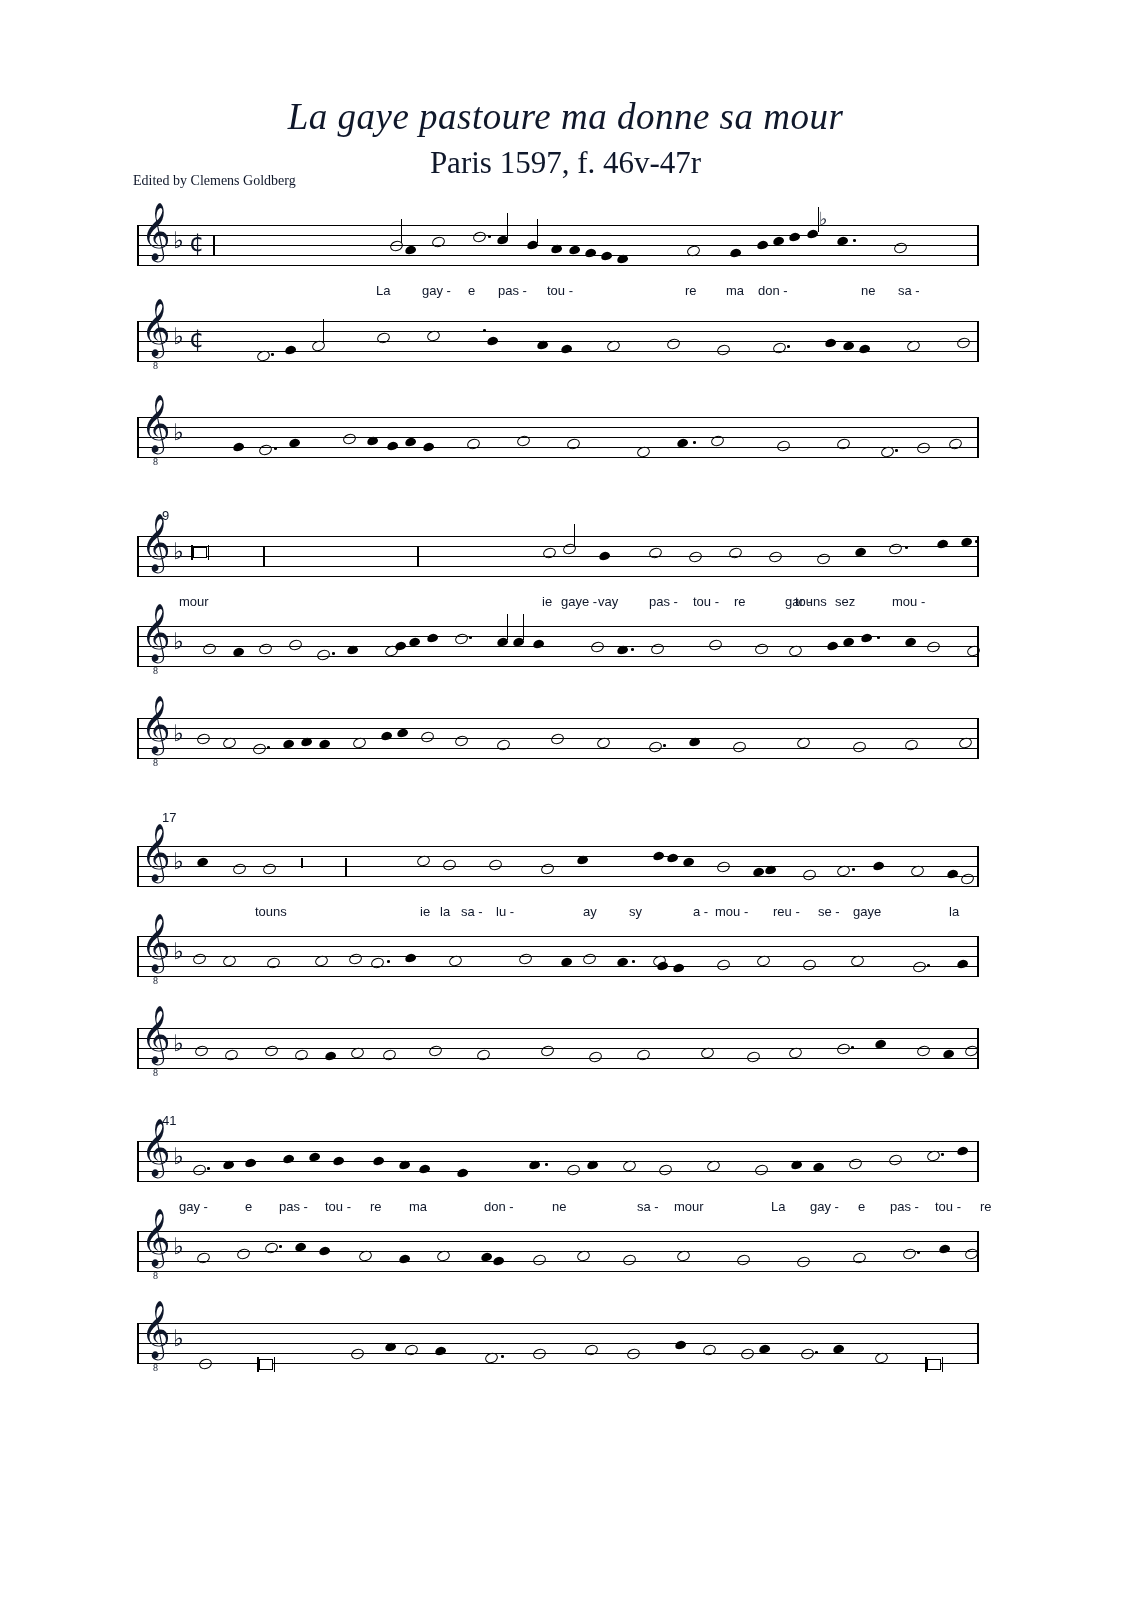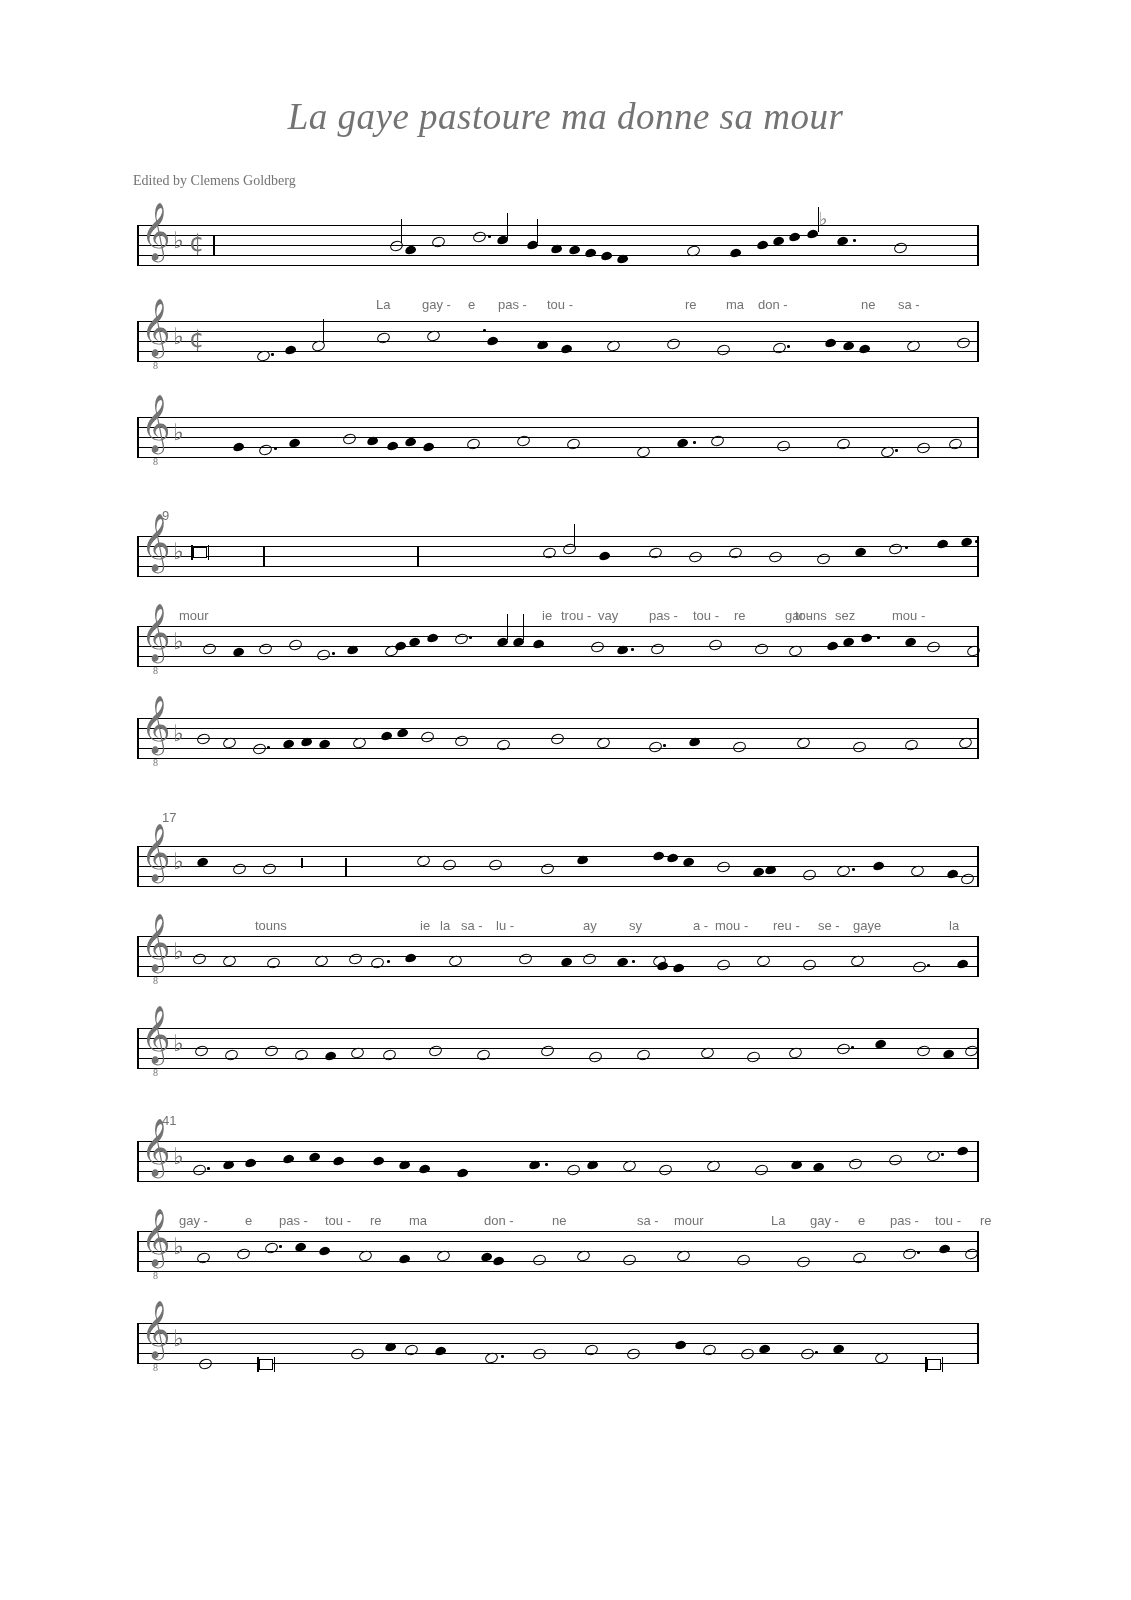--- a/index.html
+++ b/index.html
@@ -7,21 +7,21 @@
     padding: 0;
     background: #ffffff;
   }
   .page {
     position: relative;
     width: 1131px;
     height: 1600px;
     background: #ffffff;
     overflow: hidden;
     font-family: "Liberation Serif", serif;
-    color: #737373;
+    color: #0f172a;
   }
   .title {
     position: absolute;
     top: 95px;
     left: 0;
     width: 1131px;
     text-align: center;
     font-family: "Liberation Serif", serif;
     font-style: italic;
     font-size: 37px;
@@ -152,28 +152,29 @@
 
   .lyrics {
     position: absolute;
     left: 137px;
     width: 860px;
     height: 16px;
     font-family: "Liberation Sans", sans-serif;
     font-size: 13px;
     white-space: nowrap;
   }
-  .lyrics span { position: absolute; margin-top: 14px; }
+  .lyrics span { position: absolute; }
 </style>
 </head>
 <body>
 
 <div class="page">
 
   <div class="title">La gaye pastoure ma donne sa mour</div>
+  <div class="subtitle">Paris 1597, f. 46v-47r</div>
   <div class="editor">Edited by Clemens Goldberg</div>
 
   <div class="system" style="top:225px;">
 
     <div class="staff" style="top:0px;">
       <div class="line"></div>
       <div class="line"></div>
       <div class="line"></div>
       <div class="line"></div>
       <div class="line"></div>
@@ -322,21 +323,21 @@
       <div class="nb" style="left:718px;top:12px;"></div>
       <div class="nw" style="left:752px;top:8px;"></div>
       <div class="dot" style="left:768px;top:10px;"></div>
       <div class="nb" style="left:800px;top:4px;"></div>
       <div class="nb" style="left:824px;top:2px;"></div>
       <div class="dot" style="left:838px;top:4px;"></div>
     </div>
     <div class="lyrics" style="top:86px;">
       <span style="left:42px;">mour</span>
       <span style="left:405px;">ie</span>
-      <span style="left:424px;">trou -</span>
+      <span style="left:424px;">gaye -</span>
       <span style="left:461px;">vay</span>
       <span style="left:512px;">pas -</span>
       <span style="left:556px;">tou -</span>
       <span style="left:597px;">re</span>
       <span style="left:648px;">gar -</span>
       <span style="left:658px;">touns</span>
       <span style="left:698px;">sez</span>
       <span style="left:755px;">mou -</span>
     </div>
 

